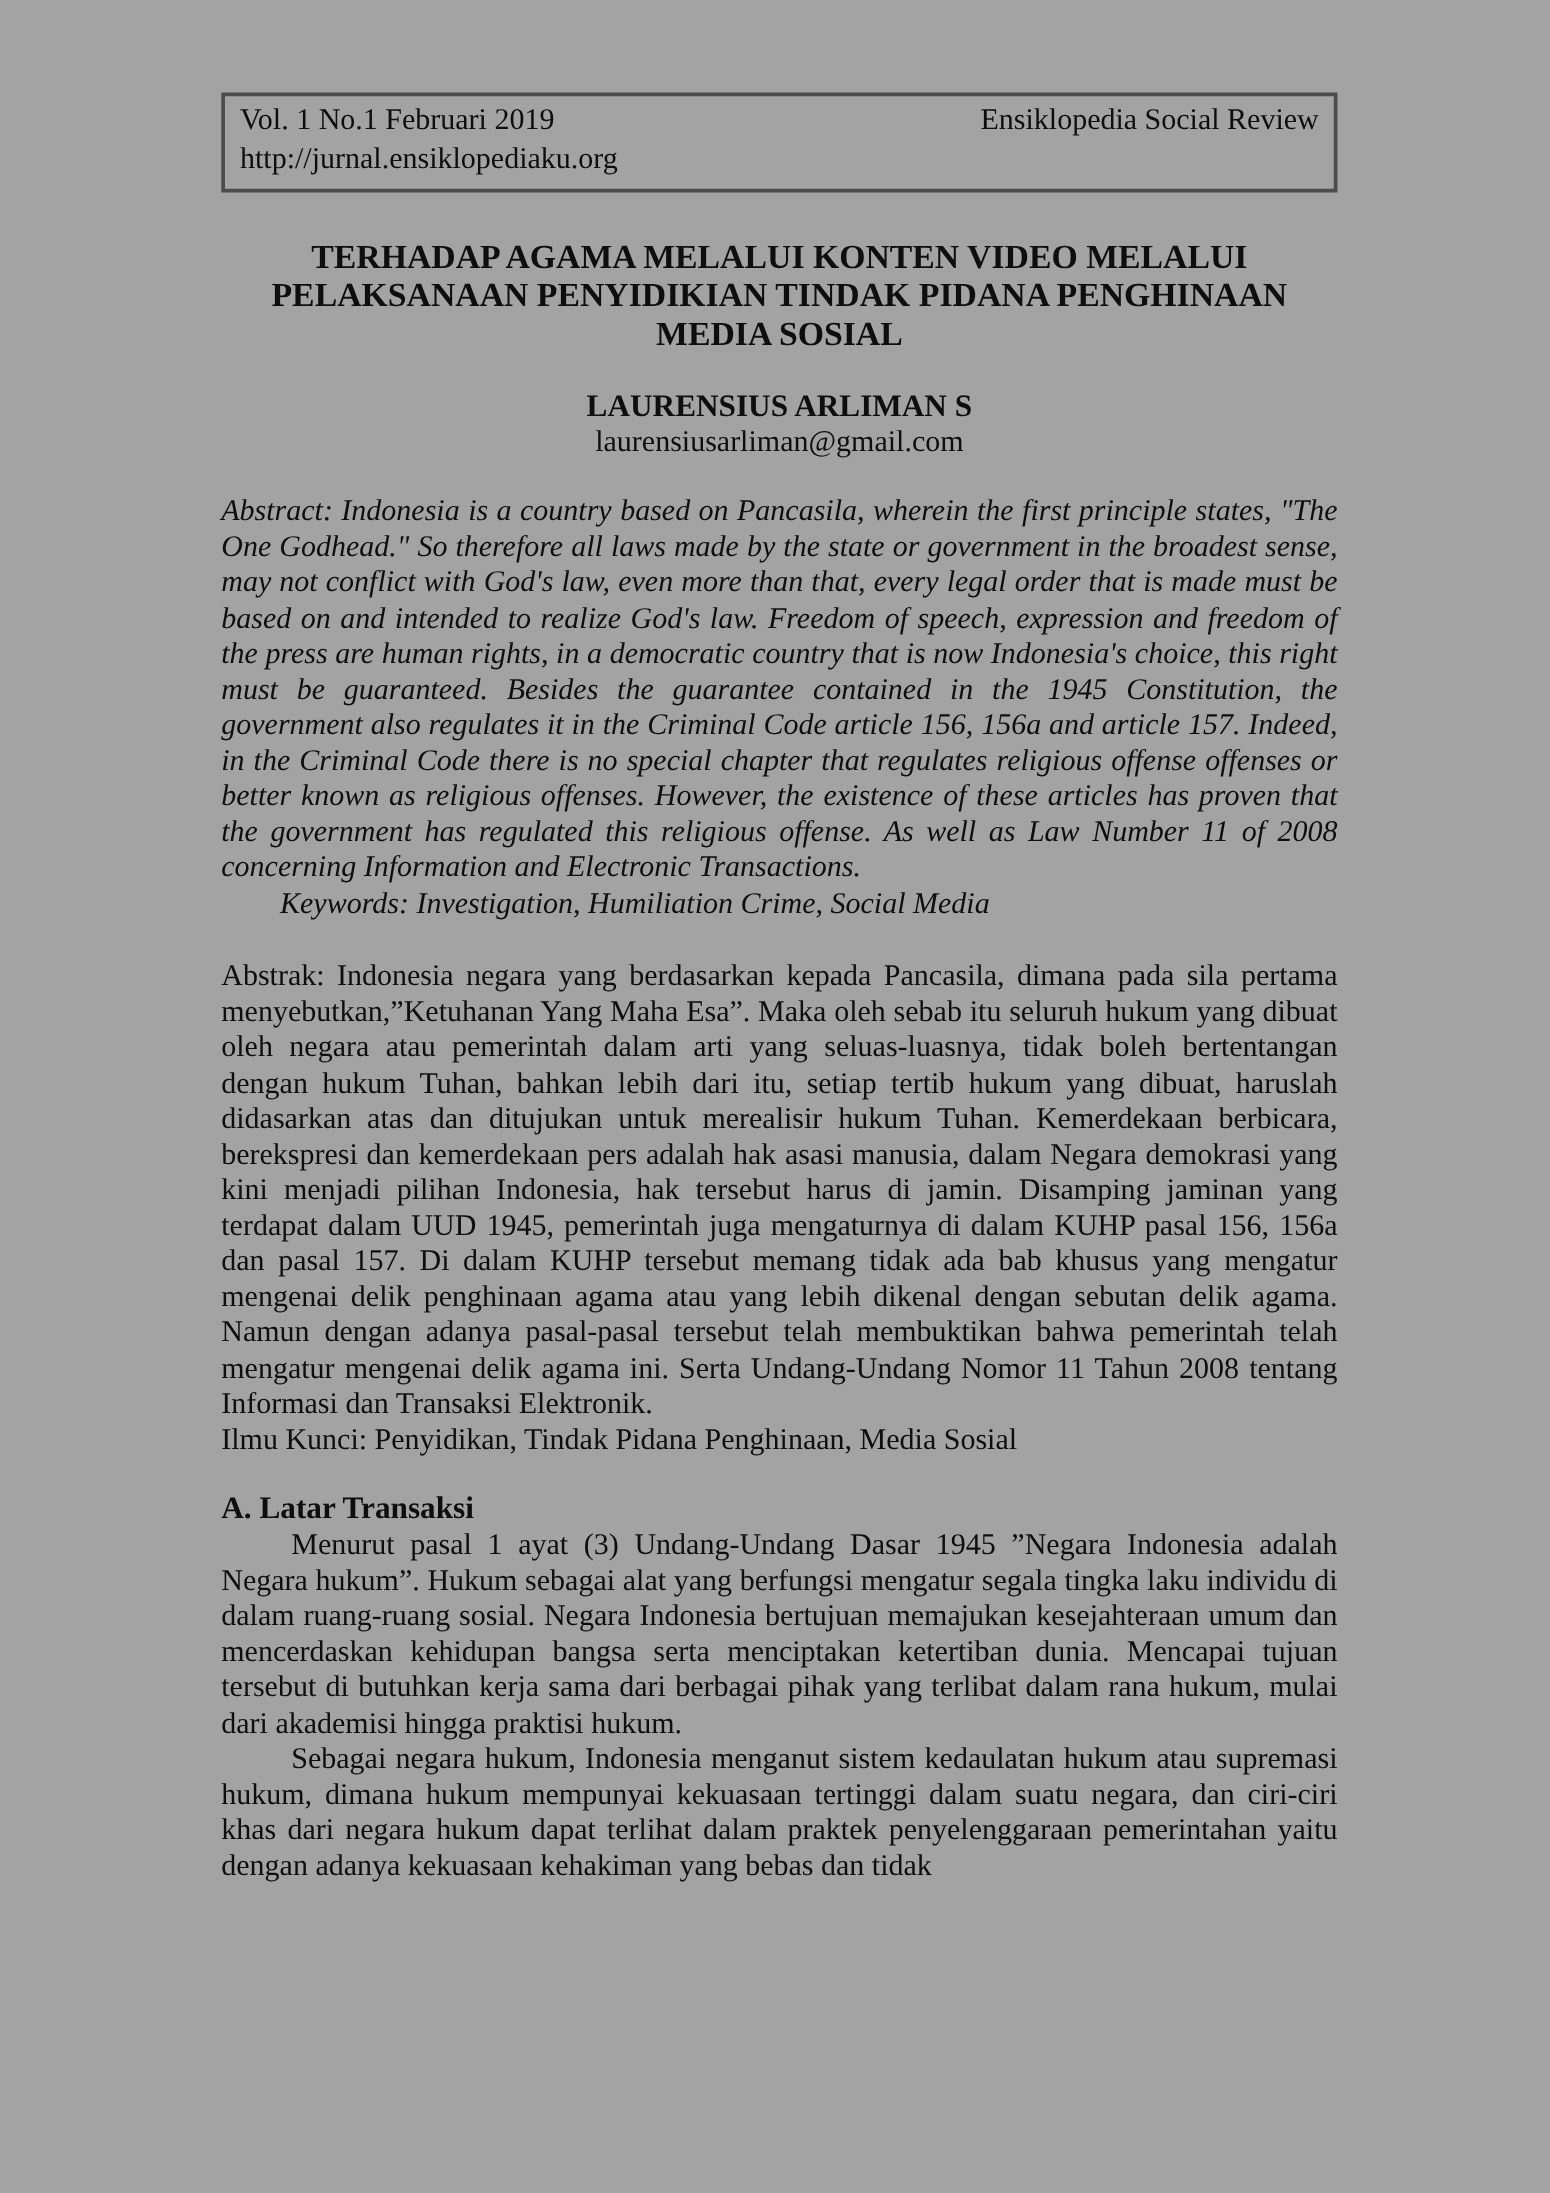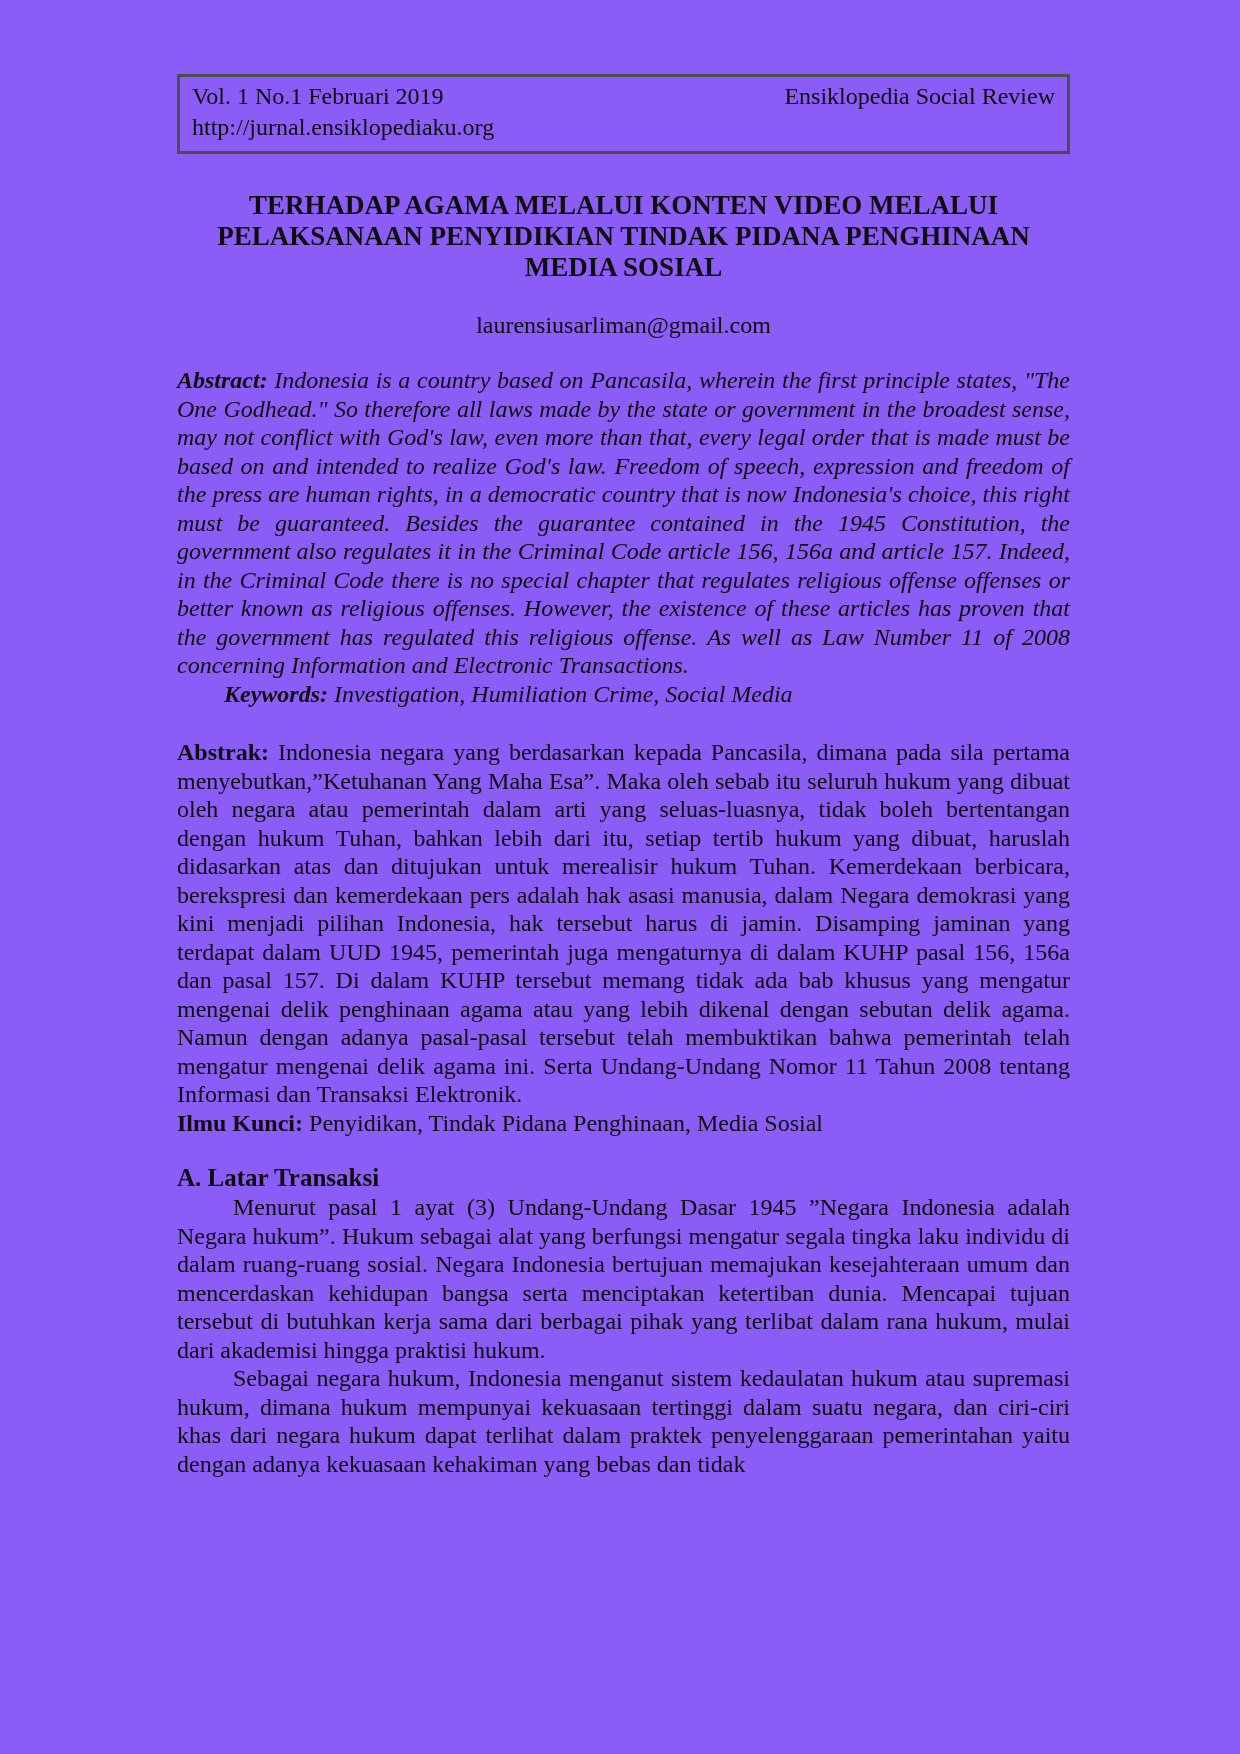--- a/index.html
+++ b/index.html
@@ -1,20 +1,20 @@
 <!DOCTYPE html>
 <html><head>
 <meta charset="utf-8">
 <style>
   html, body { margin: 0; padding: 0; background: #ffffff; }
   .page {
     position: relative;
     width: 1240px;
     height: 1754px;
-    background: #8b5cf6;
+    background: #a3a3a3;
     color: #0e0e0e;
     font-family: "Liberation Serif", "DejaVu Serif", serif;
     font-size: 24px;
     line-height: 28.5px;
     overflow: hidden;
   }
   .content {
     position: absolute;
     left: 177px;
     top: 74px;
@@ -43,21 +43,21 @@
     line-height: 29px;
   }
   .author-name { font-weight: bold; font-size: 25px; }
   p { margin: 0; }
   .abstract-en {
     margin-top: 26px;
     text-align: justify;
     font-style: italic;
   }
   .keywords-en { font-style: italic; margin-left: 47px; }
-  .lbl-bold { font-weight: bold; }
+  .lbl-bold { font-weight: normal; }
   .abstract-id {
     margin-top: 30px;
     text-align: justify;
   }
   .section-heading {
     margin: 26px 0 0 0;
     font-size: 25px;
     font-weight: bold;
     line-height: 30px;
   }
@@ -93,20 +93,21 @@
       <div class="header-right">Ensiklopedia Social Review</div>
     </div>
 
     <div class="title-block">
       <div>TERHADAP AGAMA MELALUI KONTEN VIDEO MELALUI</div>
       <div>PELAKSANAAN PENYIDIKIAN TINDAK PIDANA PENGHINAAN</div>
       <div>MEDIA SOSIAL</div>
     </div>
 
     <div class="author-block">
+      <div class="author-name">LAURENSIUS ARLIMAN S</div>
       <div>laurensiusarliman@gmail.com</div>
     </div>
 
     <p class="abstract-en">
       <span class="lbl-bold">Abstract:</span>
       <span>Indonesia is a country based on Pancasila, wherein the first principle states, "The One Godhead." So therefore all laws made by the state or government in the broadest sense, may not conflict with God's law, even more than that, every legal order that is made must be based on and intended to realize God's law. Freedom of speech, expression and freedom of the press are human rights, in a democratic country that is now Indonesia's choice, this right must be guaranteed. Besides the guarantee contained in the 1945 Constitution, the government also regulates it in the Criminal Code article 156, 156a and article 157. Indeed, in the Criminal Code there is no special chapter that regulates religious offense offenses or better known as religious offenses. However, the existence of these articles has proven that the government has regulated this religious offense. As well as Law Number 11 of 2008 concerning Information and Electronic Transactions.</span>
     </p>
     <p class="keywords-en">
       <span class="lbl-bold">Keywords:</span>
       <span>Investigation, Humiliation Crime, Social Media</span>

